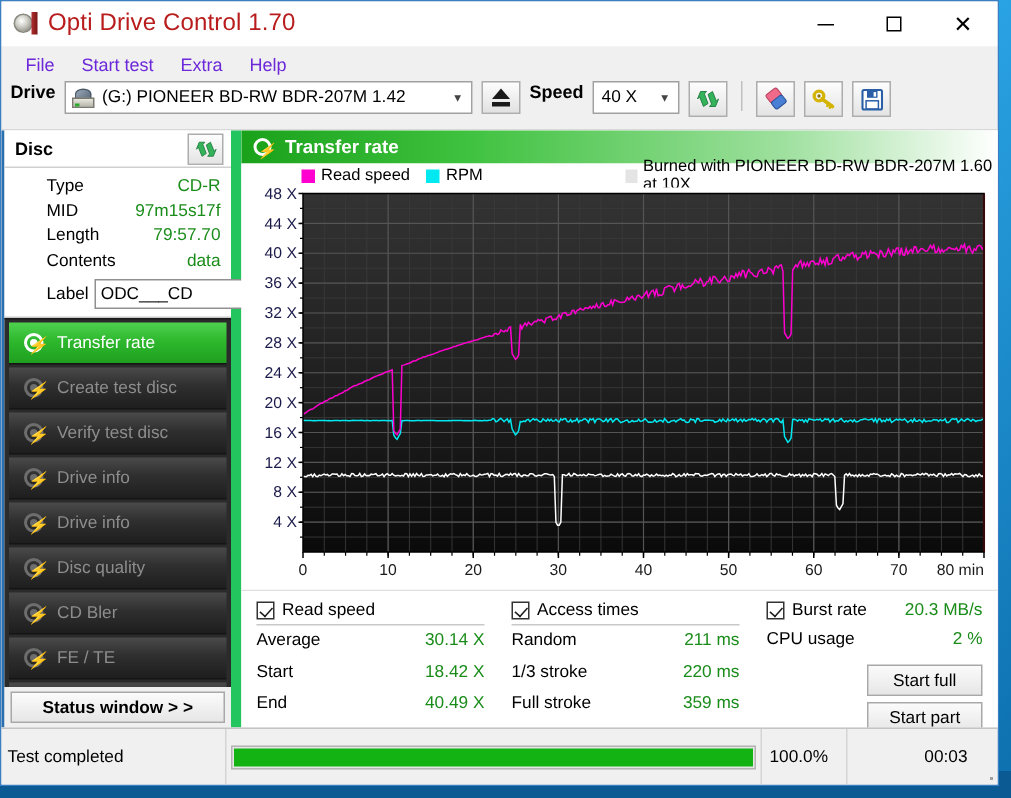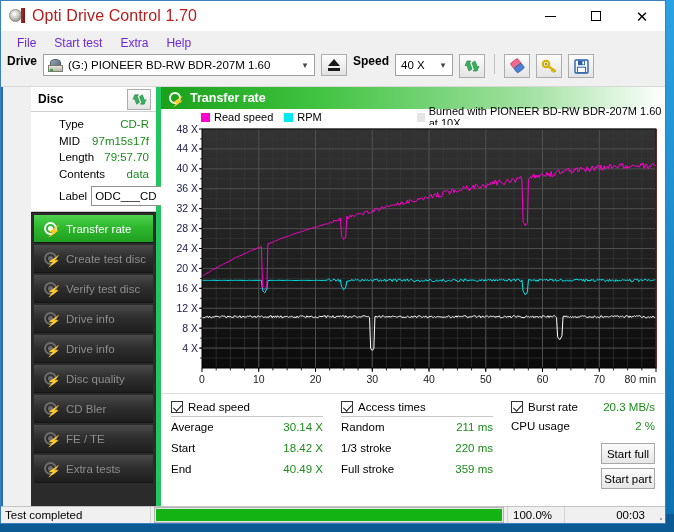--- a/index.html
+++ b/index.html
@@ -112,23 +112,22 @@
     width: 26px; height: 24px; background: linear-gradient(to bottom,#fdfdfd,#e4e4e4);
     border: 1px solid #adadad; display: flex; align-items: center; justify-content: center;
     position: relative;
   }
   .tb-sep { width: 1px; height: 20px; background: #c0c0c0; margin: 0 3px; }
   
   .body-area { flex: 1 1 auto; display: flex; background: #f0f0f0; min-height: 0; }
   
   .sidebar {
     width: 160px; flex: 0 0 160px; background: #f0f0f0;
-    border-right: 5px solid #22c55e; display: flex; flex-direction: column;
+    border-right: 7px solid #22c55e; display: flex; flex-direction: column;
     border-left: 2px solid #2b6fae;
-    padding-left: 28px;
   }
   .disc-panel { background: #ffffff; border-bottom: 1px solid #c8c8c8; }
   .disc-head {
     display: flex; align-items: center; padding: 3px 5px 3px 7px; height: 25px;
     border-bottom: 1px solid #d0d0d0;
   }
   .disc-head-title { font-size: 12px; font-weight: bold; color: #000; }
   .refresh-btn {
     margin-left: auto; width: 24px; height: 21px;
     background: linear-gradient(to bottom,#fdfdfd,#e4e4e4); border: 1px solid #adadad;
@@ -236,28 +235,28 @@
     content: ""; position: absolute; left: 3px; top: 1px; width: 4px; height: 7px;
     border: solid #1a1a1a; border-width: 0 1.6px 1.6px 0; transform: rotate(42deg);
   }
   .stat-head-label { font-size: 11.5px; color: #000; }
   .stat-head-val { margin-left: auto; font-size: 11.5px; color: #1a8c1a; }
   .stat-row { display: flex; font-size: 11.5px; line-height: 21px; width: 152px; }
   .stat-row .k { color: #000; }
   .stat-row .v { margin-left: auto; color: #1a8c1a; }
   .btn-col { display: flex; flex-direction: column; align-items: flex-end; gap: 4px; margin-top: 6px; }
   .act-btn {
-    width: 54px; height: 21px; background: linear-gradient(to bottom,#fbfbfb,#e6e6e6);
+    width: 77px; height: 21px; background: linear-gradient(to bottom,#fbfbfb,#e6e6e6);
     border: 1px solid #a8a8a8; font-size: 11.5px; color: #000;
     font-family: "Liberation Sans", sans-serif;
     display:flex; align-items:center; justify-content:center;
   }
   
   .statusbar {
-    height: 17px; flex: 0 0 auto; display: flex; align-items: stretch;
+    height: 38px; flex: 0 0 auto; display: flex; align-items: stretch;
     background: #f0f0f0; border-top: 1px solid #c4c4c4; font-size: 11.5px;
   }
   .sb-text { width: 150px; display: flex; align-items: center; padding-left: 4px; color: #000;
              border-right: 1px solid #d4d4d4; }
   .sb-prog { flex: 1 1 auto; display: flex; align-items: center; padding: 2px 3px; }
   .prog-outer { flex: 1 1 auto; height: 16px; background: #e6e6e6; border: 1px solid #b4b4b4; padding: 1px; }
   .prog-inner { height: 100%; background: #12b312; }
   .sb-pct { width: 58px; display: flex; align-items: center; padding-left: 5px; color: #000;
             border-left: 1px solid #d4d4d4; border-right: 1px solid #d4d4d4;}
   .sb-time { width: 86px; display: flex; align-items: center; justify-content: flex-end; padding-right: 6px; color: #000; }
@@ -298,21 +297,21 @@
   </div>
 
   <div class="toolbar">
     <div class="tb-label">Drive</div>
     <div class="drive-combo">
       <div class="drive-ico">
         <div class="top"></div>
           <div class="body"></div>
           <div class="led"></div>
       </div>
-      <div class="drive-text">(G:)  PIONEER BD-RW   BDR-207M 1.60</div>
+      <div class="drive-text">(G:)  PIONEER BD-RW   BDR-207M 1.42</div>
       <div class="combo-arrow">▾</div>
     </div>
     <div class="eject-btn">
       <div class="eject-wrap">
         <div class="eject-tri"></div>
           <div class="eject-base"></div>
       </div>
     </div>
     <div class="tb-label">Speed</div>
     <div class="speed-combo">
@@ -460,20 +459,23 @@
         <div class="nav-item">
           <span class="nav-icon">
               <i class="ring"></i>
               <i class="dot"></i>
               <i class="bolt">⚡</i>
             </span>
           <span>Extra tests</span>
         </div>
       </div>
 
+      <div class="statuswin-wrap">
+        <div class="statuswin-btn">Status window &gt; &gt;</div>
+      </div>
     </div>
 
     <div class="main">
       <div class="main-head">
         <span class="main-head-icon">
             <i class="ring"></i>
             <i class="bolt">⚡</i>
           </span>
         <span class="main-head-title">Transfer rate</span>
       </div>

